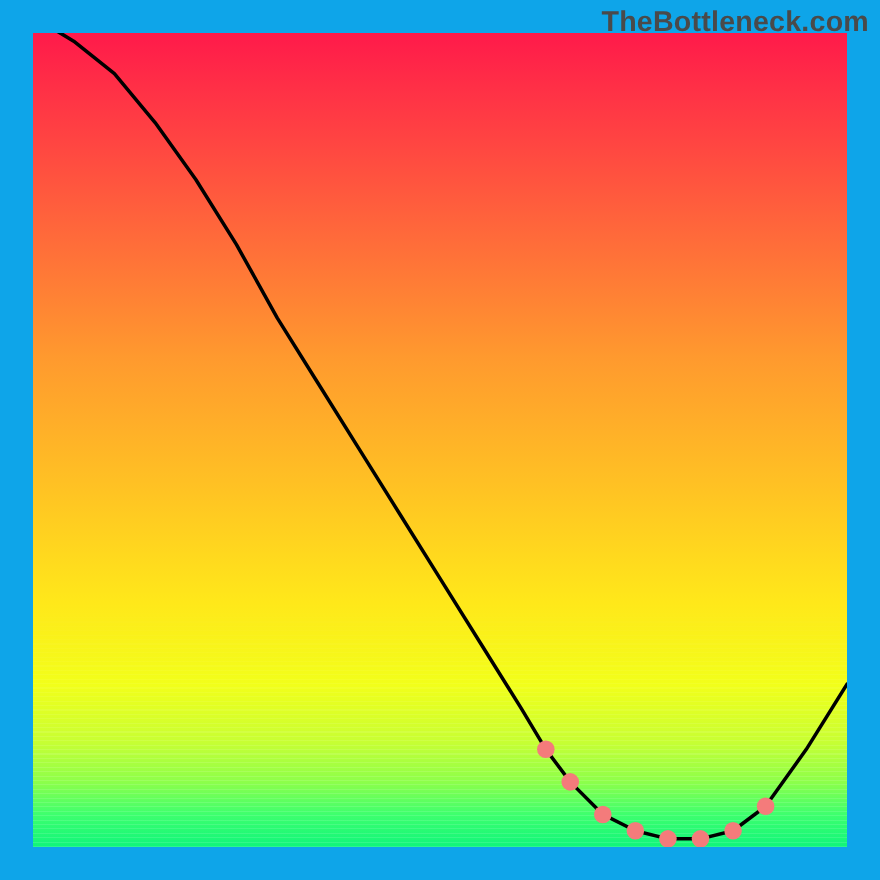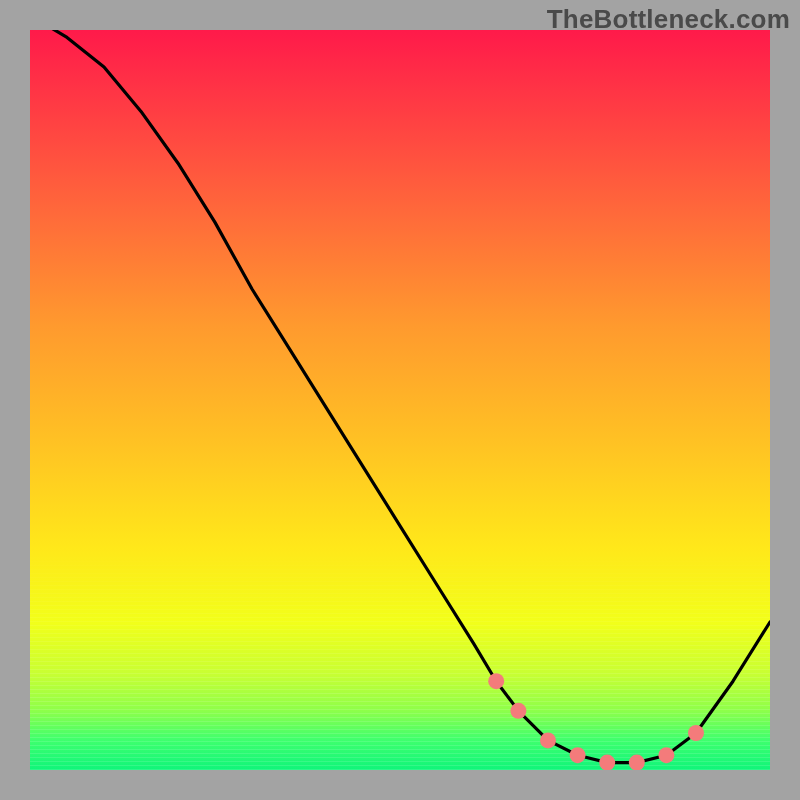--- a/index.html
+++ b/index.html
@@ -8,21 +8,21 @@
     width: 800px;
     height: 800px;
     background: #000;
     overflow: hidden;
     font-family: Arial, Helvetica, sans-serif;
   }
   .frame {
     position: relative;
     width: 800px;
     height: 800px;
-    background: #a3a3a3;
+    background: #0ea5e9;
   }
   .watermark {
     position: absolute;
     top: 4px;
     right: 10px;
     color: #4a4a4a;
     font-size: 26px;
     font-weight: 600;
     letter-spacing: 0.2px;
     z-index: 5;

